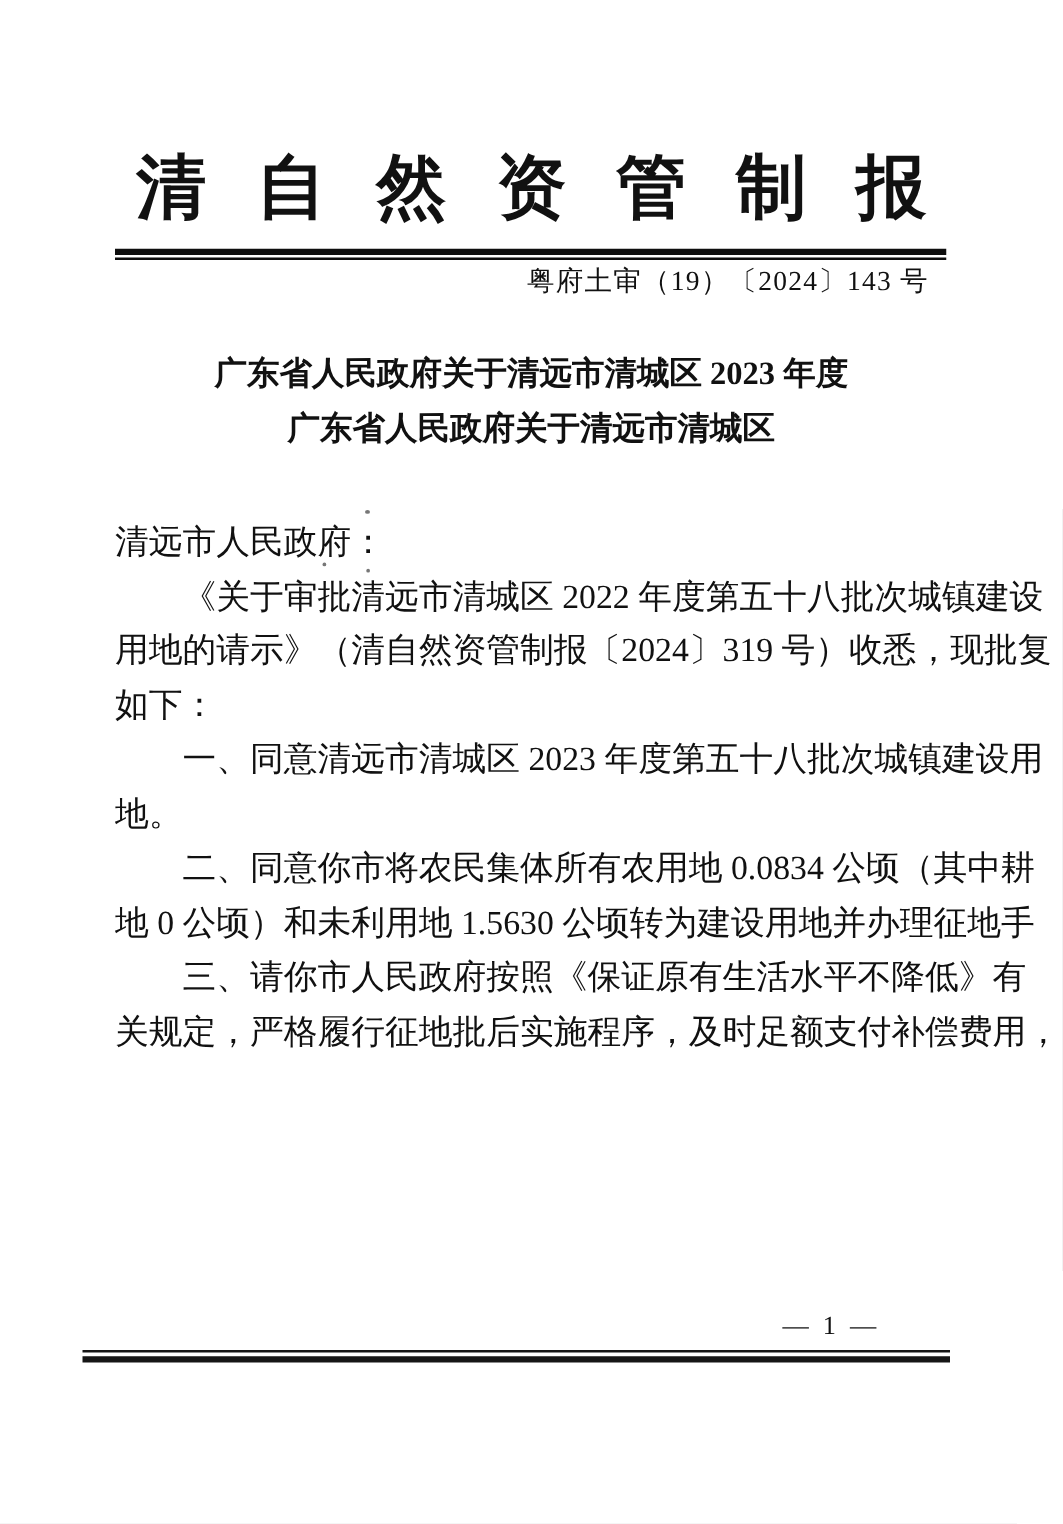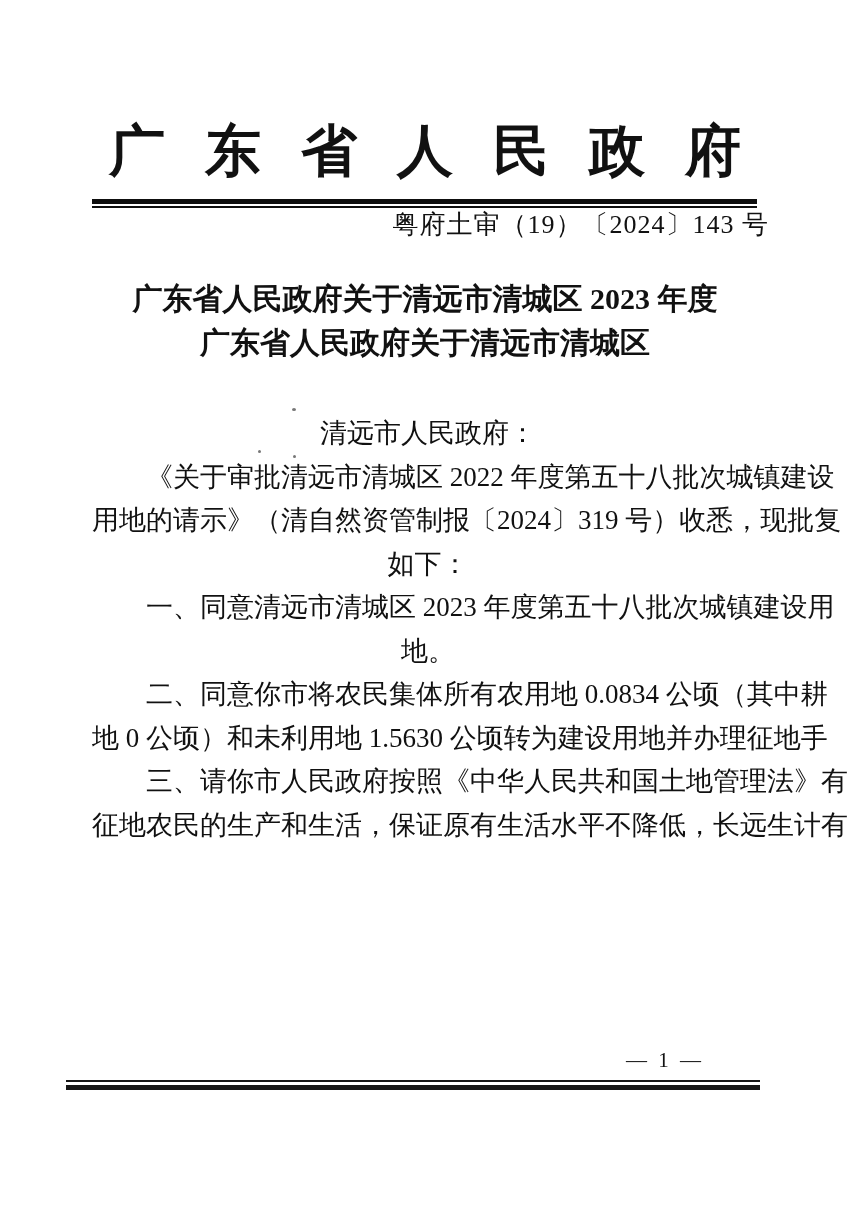--- a/index.html
+++ b/index.html
@@ -44,51 +44,50 @@
     width: 665px;
   }
   .header-rule .thick { height: 5px; background: #0e0e0e; }
   .header-rule .gap   { height: 2px; background: transparent; }
   .header-rule .thin  { height: 2px; background: #0e0e0e; }
 
   
   .doc-number {
     position: absolute;
     top: 212px;
-    right: 81px;
+    right: 107px;
     height: 26px;
     line-height: 26px;
-    font-size: 26px;
+    font-size: 22px;
     letter-spacing: 1px;
     white-space: nowrap;
     text-align: center;
   }
 
   
   .doc-title {
     position: absolute;
     top: 277px;
     left: 0;
     width: 100%;
     text-align: center;
-    font-size: 30px;
+    font-size: 26px;
     font-weight: 900;
     line-height: 44px;
     font-family: "Liberation Serif", serif;
   }
 
   
   .body-text {
     position: absolute;
     top: 412px;
     left: 92px;
     width: 672px;
     font-size: 27px;
     font-family: "Liberation Serif", serif;
-    text-align: center;
   }
   .body-text .line {
     height: 43.5px;
     line-height: 43.5px;
     white-space: nowrap;
   }
   .body-text .line.indent {
     padding-left: 54px;
   }
 
@@ -125,21 +124,21 @@
   }
   .speck.s1 { left: 292px; top: 408px; width: 4px; height: 3px; }
   .speck.s2 { left: 258px; top: 450px; width: 3px; height: 3px; }
   .speck.s3 { left: 293px; top: 455px; width: 3px; height: 3px; }
 </style>
 </head>
 <body>
 
 <div class="page">
 
-  <div class="letterhead">广东省人民政府</div>
+  <div class="letterhead">清自然资管制报</div>
 
   <div class="header-rule">
     <div class="thick"></div>
     <div class="gap"></div>
     <div class="thin"></div>
   </div>
 
   <div class="doc-number">粤府土审（19）〔2024〕143 号</div>
 
   <div class="doc-title">
@@ -149,22 +148,22 @@
 
   <div class="body-text">
     <div class="line">清远市人民政府：</div>
     <div class="line indent">《关于审批清远市清城区 2022 年度第五十八批次城镇建设</div>
     <div class="line">用地的请示》（清自然资管制报〔2024〕319 号）收悉，现批复</div>
     <div class="line">如下：</div>
     <div class="line indent">一、同意清远市清城区 2023 年度第五十八批次城镇建设用</div>
     <div class="line">地。</div>
     <div class="line indent">二、同意你市将农民集体所有农用地 0.0834 公顷（其中耕</div>
     <div class="line">地 0 公顷）和未利用地 1.5630 公顷转为建设用地并办理征地手</div>
-    <div class="line indent">三、请你市人民政府按照《中华人民共和国土地管理法》有</div>
-    <div class="line">征地农民的生产和生活，保证原有生活水平不降低，长远生计有</div>
+    <div class="line indent">三、请你市人民政府按照《保证原有生活水平不降低》有</div>
+    <div class="line">关规定，严格履行征地批后实施程序，及时足额支付补偿费用，</div>
   </div>
 
   <div class="page-number">— 1 —</div>
 
   <div class="footer-rule">
     <div class="thin"></div>
     <div class="gap"></div>
     <div class="thick"></div>
   </div>
 

